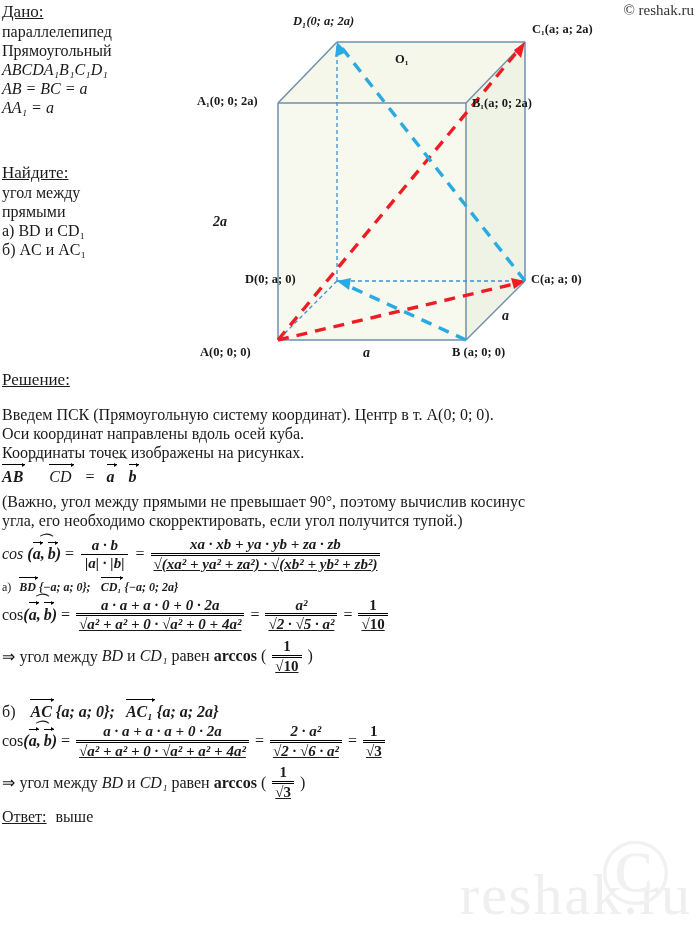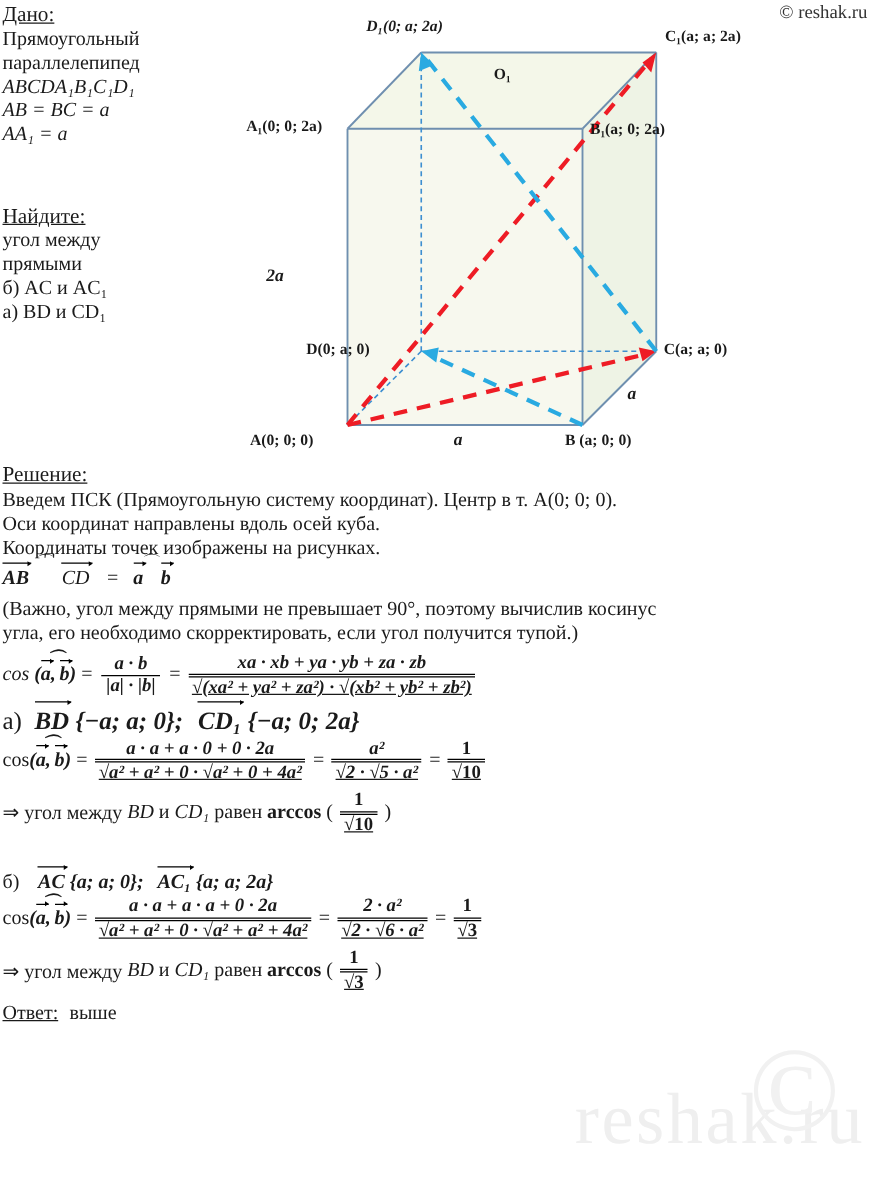--- a/index.html
+++ b/index.html
@@ -87,33 +87,33 @@
 <body>
 
 <div class="page">
 
   <div class="wm-big">reshak.ru</div>
   <div class="wm-c">©</div>
   <div class="wm-top">© reshak.ru</div>
 
   <div class="abs" id="given">
     <div class="hdr">Дано:</div>
+    <div class="txt line">параллелепипед</div>
     <div class="txt line">Прямоугольный</div>
-    <div class="txt line">параллелепипед</div>
     <div class="txt line" style="font-style:italic">ABCDA₁B₁C₁D₁</div>
     <div class="txt line" style="font-style:italic">AB = BC = a</div>
     <div class="txt line" style="font-style:italic">AA₁ = a</div>
   </div>
 
   <div class="abs" id="find">
     <div class="hdr">Найдите:</div>
     <div class="txt line">угол между</div>
     <div class="txt line">прямыми</div>
+    <div class="txt line">а) BD и CD₁</div>
     <div class="txt line">б) AC и AC₁</div>
-    <div class="txt line">а) BD и CD₁</div>
   </div>
 
   <div class="abs" id="figure">
     <svg width="520" height="345" viewBox="0 0 520 345">
 
       <polygon points="98,89 286,89 345,28 157,28" fill="#f4f7e9" stroke="none"></polygon>
 
       <polygon points="286,89 345,28 345,267 286,326" fill="#eef3e5" stroke="none"></polygon>
 
       <polygon points="98,89 286,89 286,326 98,326" fill="#f7f8ee" stroke="none"></polygon>
@@ -171,21 +171,21 @@
 
     <div class="dlab" style="left:33px;top:200px;">2a</div>
     <div class="dlab" style="left:183px;top:331px;">a</div>
     <div class="dlab" style="left:322px;top:294px;">a</div>
   </div>
 
   <div class="abs" id="solution">
 
     <div class="hdr">Решение:</div>
 
-    <div class="txt row" style="margin-top:1px">Введем ПСК (Прямоугольную систему координат). Центр в т. A(0; 0; 0).</div>
+    <div class="txt row" style="margin-top:15px">Введем ПСК (Прямоугольную систему координат). Центр в т. A(0; 0; 0).</div>
     <div class="txt row">Оси координат направлены вдоль осей куба.</div>
     <div class="txt row">Координаты точек изображены на рисунках.</div>
 
     <div class="row" style="font-size:16px;margin-top:6px;height:22px;">
       <span class="ang" style="margin-right:10px;">
         <span class="vec" style="font-style:italic;font-weight:bold;">AB</span>
         <span class="vec" style="font-style:italic;font-weight:normal;margin-left:22px;">CD</span>
       </span>
       <span>=</span>
       <span class="ang" style="margin-left:8px;">
@@ -205,21 +205,21 @@
         <span class="num">a · b</span>
         <span class="den">|a| · |b|</span>
       </span>
       <span>=</span>
       <span class="frac2" style="font-weight:bold;font-style:italic;">
         <span class="num">xa · xb + ya · yb + za · zb</span>
         <span class="den">√(xa² + ya² + za²) · √(xb² + yb² + zb²)</span>
       </span>
     </div>
 
-    <div class="row" style="font-size:20px;margin-top:7px;">
+    <div class="row" style="font-size:12px;margin-top:7px;">
       <span>а)</span>
       <span class="vec" style="font-style:italic;font-weight:bold;margin-left:5px;">BD</span>
       <span style="font-weight:bold;font-style:italic;">{−a; a; 0};</span>
       <span class="vec" style="font-style:italic;font-weight:bold;margin-left:7px;">CD₁</span>
       <span style="font-weight:bold;font-style:italic;">{−a; 0; 2a}</span>
     </div>
 
     <div class="eqline" style="margin-top:2px;">
       <span style="font-style:normal;">cos<span class="ang" style="font-weight:bold;font-style:italic;">(<span class="vec">a</span>,<span class="vec" style="margin-left:3px;">b</span>)</span></span>
       <span>=</span>

